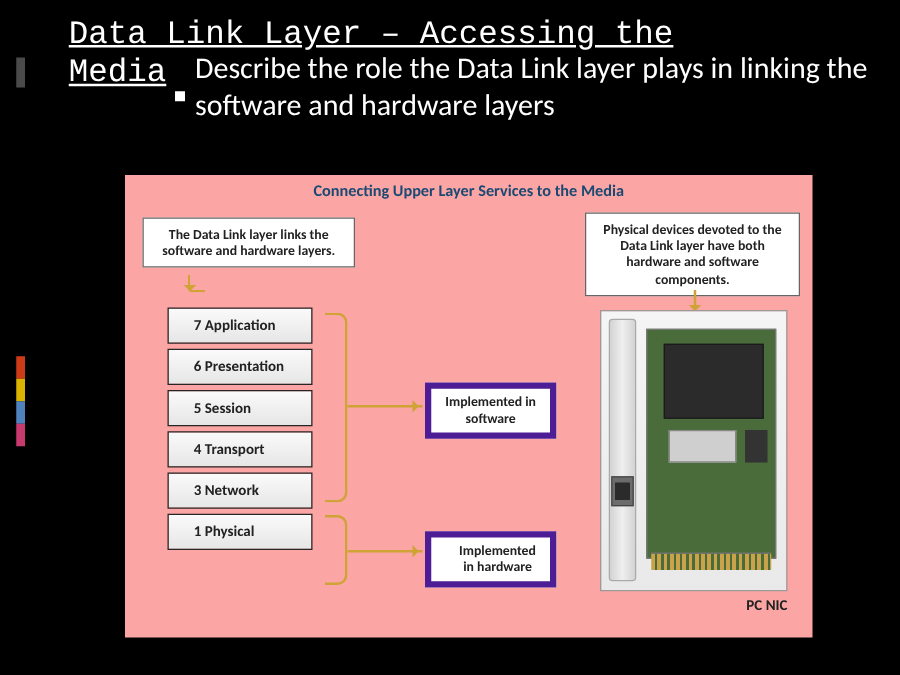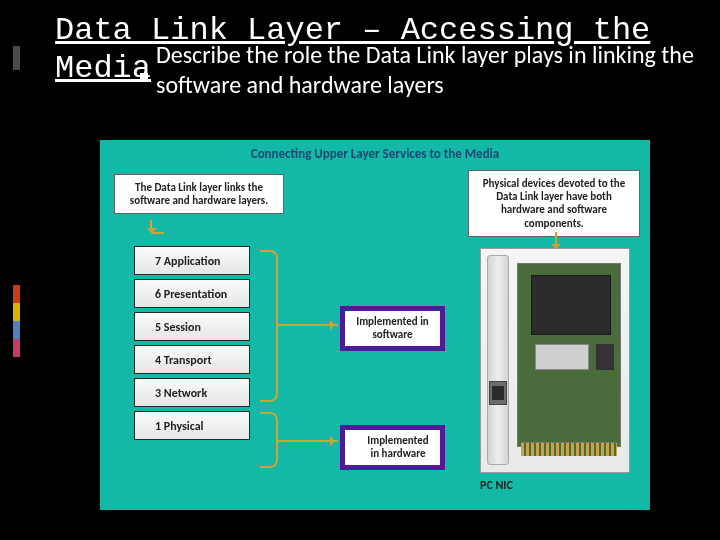--- a/index.html
+++ b/index.html
@@ -9,21 +9,21 @@
     background: #000;
     font-family: Calibri, Arial, sans-serif;
     overflow: hidden;
     position: relative;
   }
   .slide-title {
     position: absolute;
     top: 12px;
     left: 55px;
     font-family: "Consolas", "Courier New", monospace;
-    font-size: 32px;
+    font-size: 26px;
     text-decoration: underline;
     color: #fff;
     line-height: 1.2;
   }
   .bullet-row {
     position: absolute;
     top: 40px;
     left: 140px;
     right: 5px;
     display: flex;
@@ -41,21 +41,21 @@
     color: #fff;
     font-size: 24px;
     line-height: 1.25;
   }
   .diagram-wrap {
     position: absolute;
     top: 140px;
     left: 100px;
     width: 550px;
     height: 370px;
-    background: #14b8a6;
+    background: #fca5a5;
   }
   .diagram-title {
     position: absolute;
     top: 6px;
     left: 0; right: 0;
     text-align: center;
     font-weight: bold;
     font-size: 13px;
     color: #1a4a72;
   }
@@ -217,21 +217,21 @@
     position: absolute;
     left: 40px; bottom: 16px;
     width: 96px; height: 14px;
     background: repeating-linear-gradient(90deg,#caa24a 0 3px,#4a6b3a 3px 5px);
     border-top: 1px solid #777;
   }
   .nic-label {
     position: absolute;
     top: 338px; left: 380px;
     width: 150px;
-    text-align: left;
+    text-align: right;
     font-size: 12px;
     font-weight: bold;
     color: #222;
   }
   .side-bar {
     position: absolute;
     left: 13px;
     width: 7px;
   }
   .sb1 { top: 46px; height: 24px; background: #4a4a4a; }

